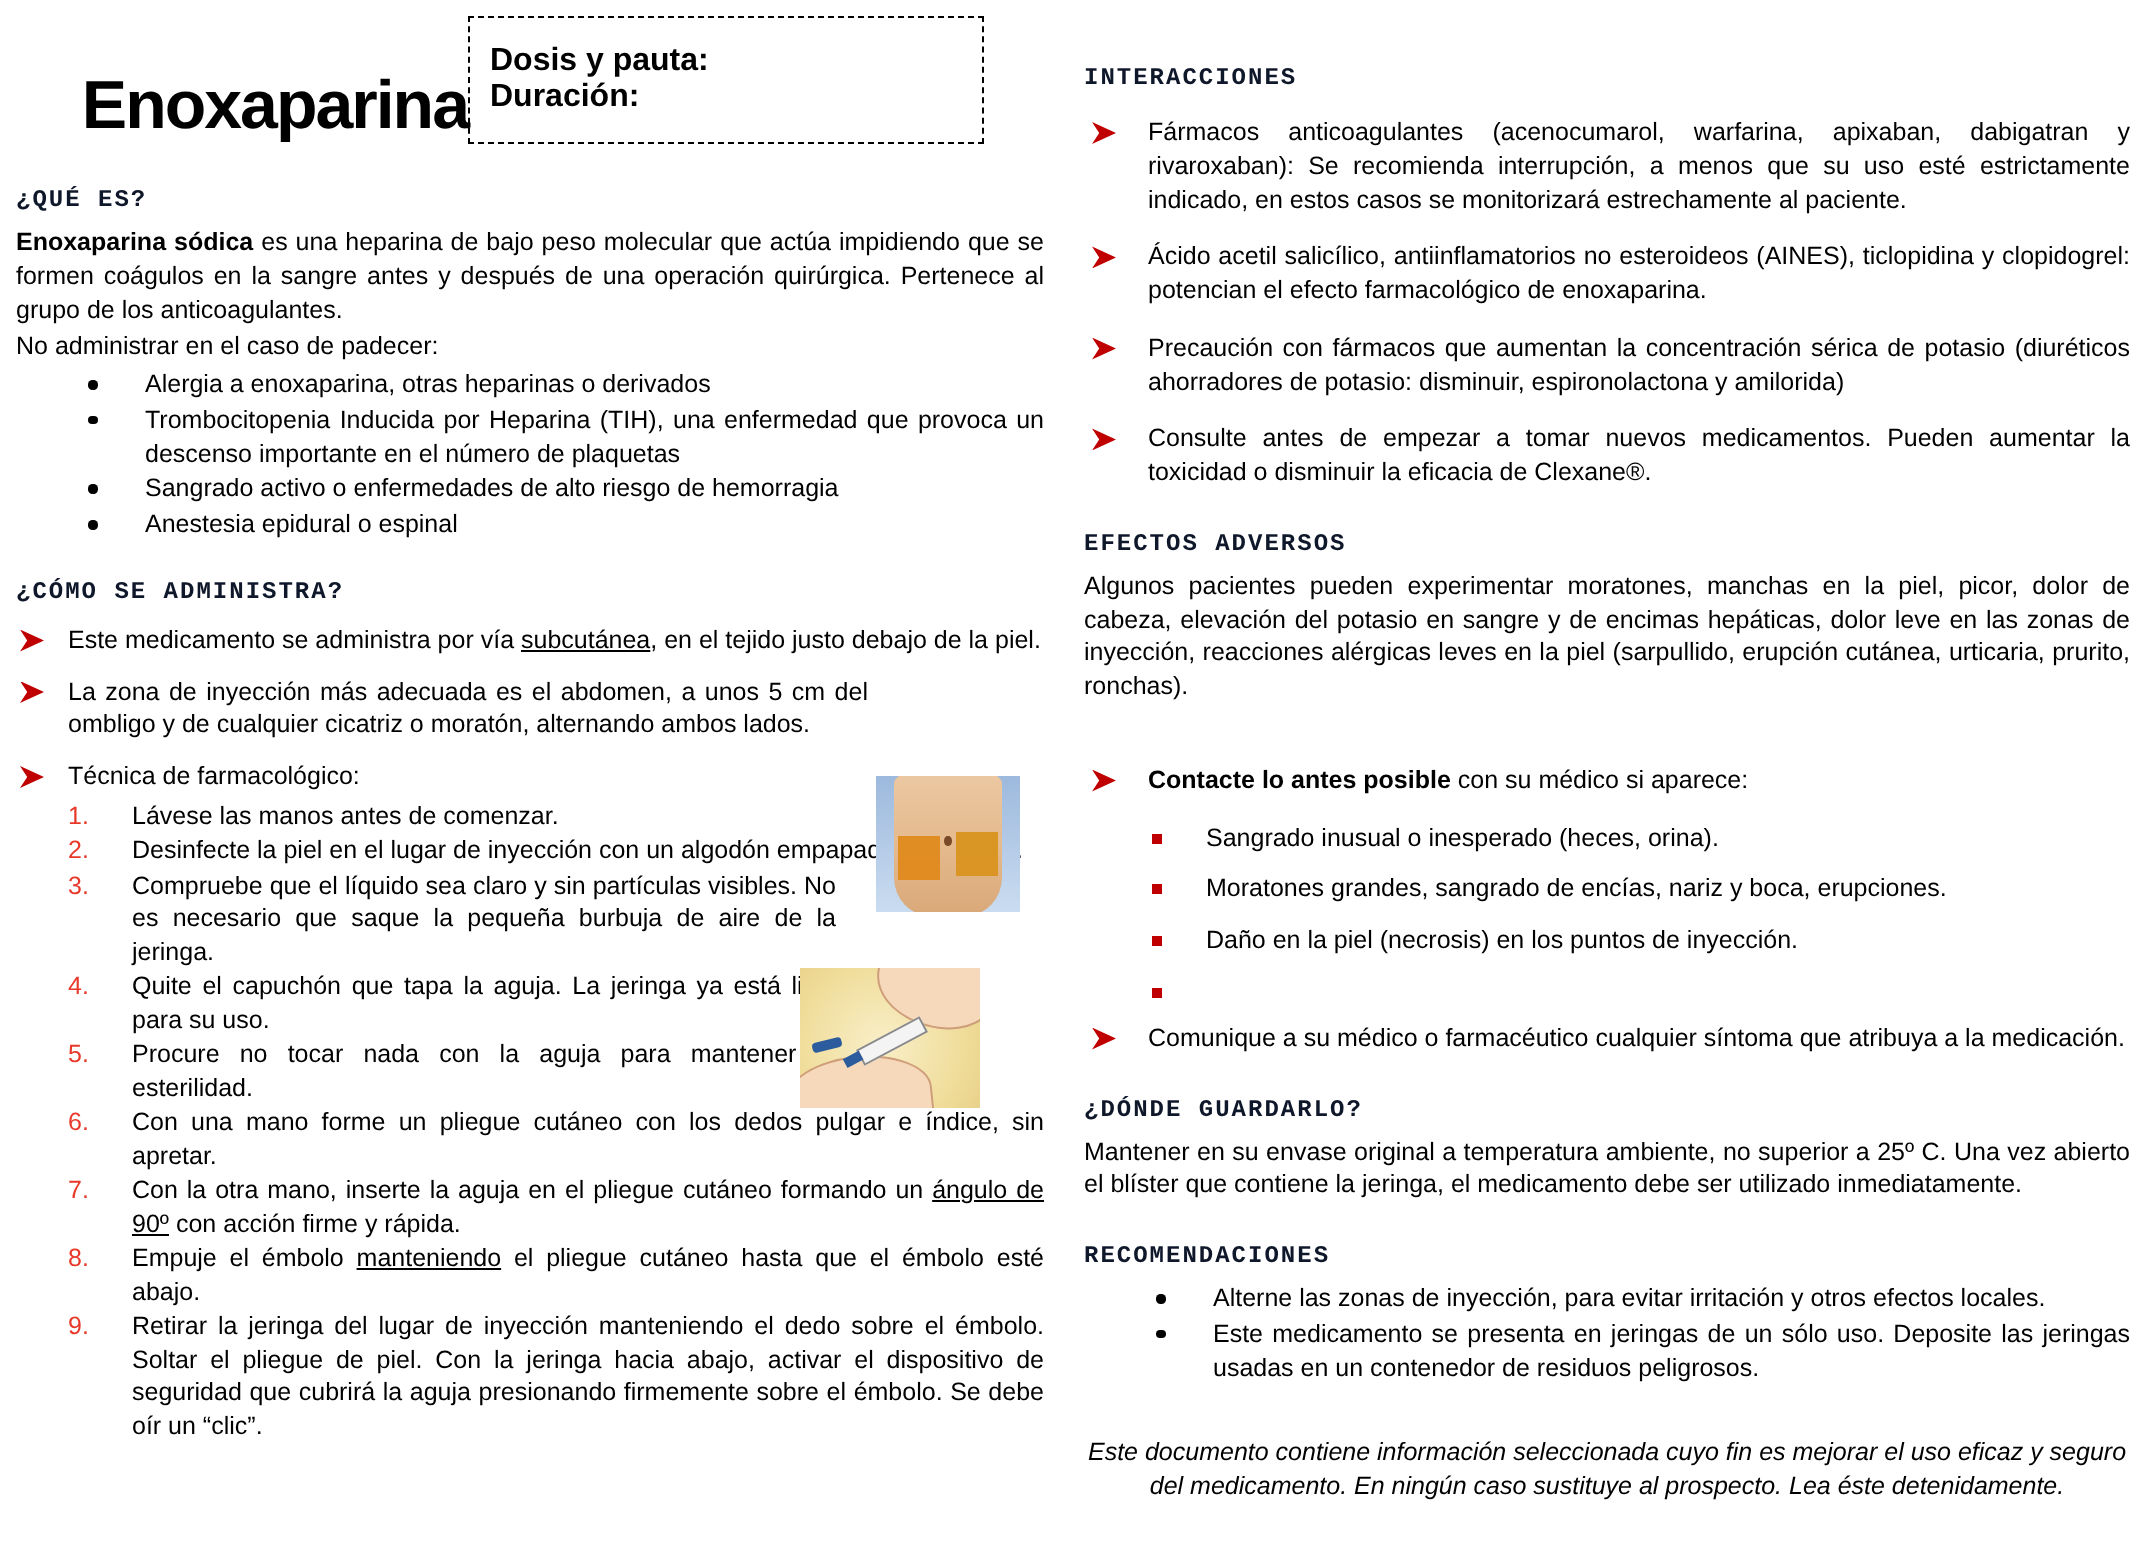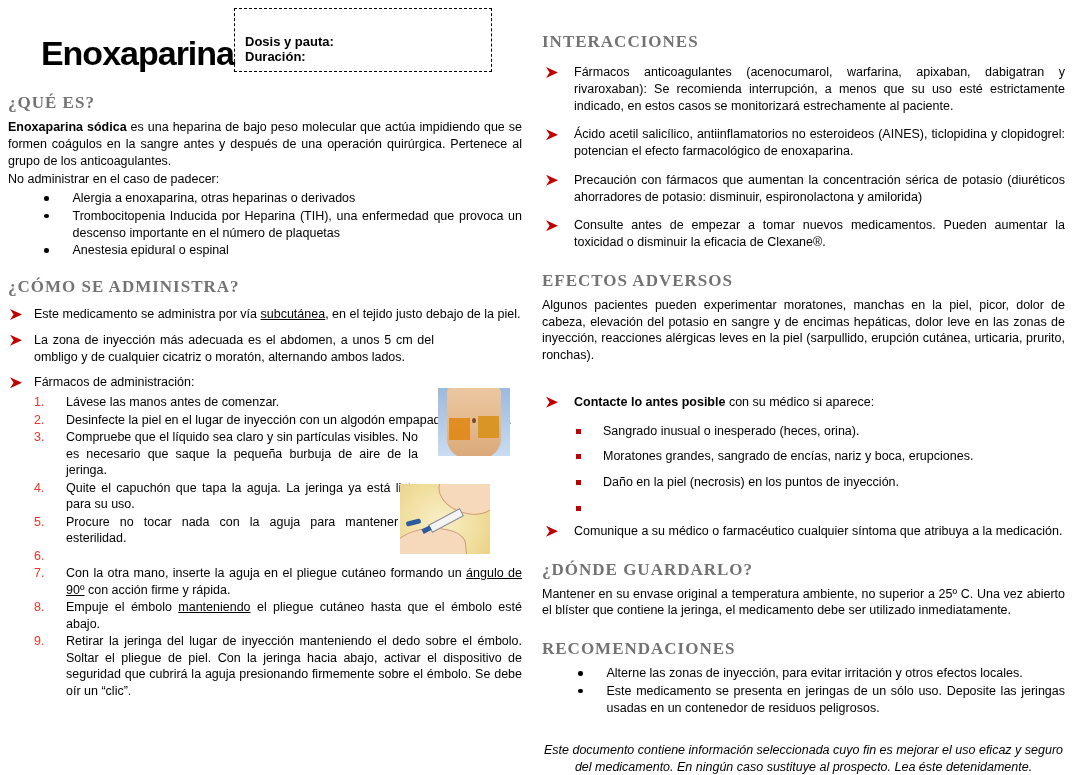--- a/index.html
+++ b/index.html
@@ -5,24 +5,24 @@
   html,body{margin:0;padding:0;background:#fff;}
   body{width:1075px;height:775px;overflow:hidden;font-family:"Liberation Sans",sans-serif;font-size:12.5px;color:#000;}
   .page{box-sizing:border-box;display:flex;width:1075px;height:775px;padding:6px 10px 4px 8px;gap:20px;}
   .col{box-sizing:border-box;}
   .col-left{width:514px;flex:none;position:relative;}
   .col-right{flex:1;padding-top:26px;}
 
   
   .hdr{display:flex;align-items:flex-start;margin-top:2px;}
   .title{font-size:34px;font-weight:bold;letter-spacing:-1px;margin-top:26px;width:226px;flex:none;text-align:right;}
-  .dosebox{box-sizing:border-box;width:258px;height:64px;border:1px dashed #000;padding:7px 10px;display:flex;flex-direction:column;justify-content:flex-end;font-weight:bold;font-size:13px;}
-
-  
-  .h{color:#737373;font-weight:bold;font-size:17px;letter-spacing:1px;margin:18px 0 6px 0;font-family:Liberation Serif, serif;}
+  .dosebox{box-sizing:border-box;width:258px;height:64px;border:1px dashed #000;padding:7px 10px;display:flex;flex-direction:column;justify-content:center;font-weight:bold;font-size:16px;}
+
+  
+  .h{color:#0f172a;font-weight:bold;font-size:12px;letter-spacing:1px;margin:18px 0 6px 0;font-family:Liberation Mono, monospace;}
   .col-right .h{margin-top:20px;}
   .h.first{margin-top:20px;}
   .h.top{margin-top:0;}
 
   .p{text-align:justify;line-height:1.34;margin:2px 0;}
 
   
   .brow{display:flex;line-height:1.34;margin:1px 0;}
   .dot{flex:none;width:4.5px;height:4.5px;border-radius:50%;background:#000;margin:6px 24px 0 36px;}
   .brow .btxt{flex:1;text-align:justify;}
@@ -91,38 +91,42 @@
     <div class="brow">
         <span class="dot"></span>
         <span class="btxt">Alergia a enoxaparina, otras heparinas o derivados</span>
       </div>
     <div class="brow">
         <span class="dot"></span>
         <span class="btxt">Trombocitopenia Inducida por Heparina (TIH), una enfermedad que provoca un descenso importante en el número de plaquetas</span>
       </div>
     <div class="brow">
         <span class="dot"></span>
+        <span class="btxt">Sangrado activo o enfermedades de alto riesgo de hemorragia</span>
+      </div>
+    <div class="brow">
+        <span class="dot"></span>
         <span class="btxt">Anestesia epidural o espinal</span>
       </div>
 
     <div class="h">¿CÓMO SE ADMINISTRA?</div>
 
     <div class="arow">
         <span class="arrow"></span>
         <span class="atxt"><span>Este medicamento se administra por vía </span><span class="u">subcutánea</span><span>, en el tejido justo debajo de la piel.</span></span>
       </div>
 
     <div class="arow wrap-abdomen">
         <span class="arrow"></span>
         <span class="atxt">La zona de inyección más adecuada es el abdomen, a unos 5 cm del ombligo y de cualquier cicatriz o moratón, alternando ambos lados.</span>
       </div>
 
     <div class="arow" style="margin-bottom:3px;">
         <span class="arrow"></span>
-        <span class="atxt">Fármacos de administración:</span>
+        <span class="atxt">Técnica de farmacológico:</span>
       </div>
 
     <div class="step">
         <span class="step-num">1.</span>
         <span class="step-body"><span>Lávese las manos antes de comenzar.</span><span class="u"></span><span></span></span>
       </div>
     <div class="step">
         <span class="step-num">2.</span>
         <span class="step-body"><span>Desinfecte la piel en el lugar de inyección con un algodón empapado en alcohol.</span><span class="u"></span><span></span></span>
       </div>
@@ -133,20 +137,21 @@
     <div class="step pad-syringe">
         <span class="step-num">4.</span>
         <span class="step-body"><span>Quite el capuchón que tapa la aguja. La jeringa ya está lista para su uso.</span><span class="u"></span><span></span></span>
       </div>
     <div class="step pad-syringe">
         <span class="step-num">5.</span>
         <span class="step-body"><span>Procure no tocar nada con la aguja para mantener la esterilidad.</span><span class="u"></span><span></span></span>
       </div>
     <div class="step">
         <span class="step-num">6.</span>
+        <span class="step-body"><span>Con una mano forme un pliegue cutáneo con los dedos pulgar e índice, sin apretar.</span><span class="u"></span><span></span></span>
       </div>
     <div class="step">
         <span class="step-num">7.</span>
         <span class="step-body"><span>Con la otra mano, inserte la aguja en el pliegue cutáneo formando un </span><span class="u">ángulo de 90º</span><span> con acción firme y rápida.</span></span>
       </div>
     <div class="step">
         <span class="step-num">8.</span>
         <span class="step-body"><span>Empuje el émbolo </span><span class="u">manteniendo</span><span> el pliegue cutáneo hasta que el émbolo esté abajo.</span></span>
       </div>
     <div class="step">

